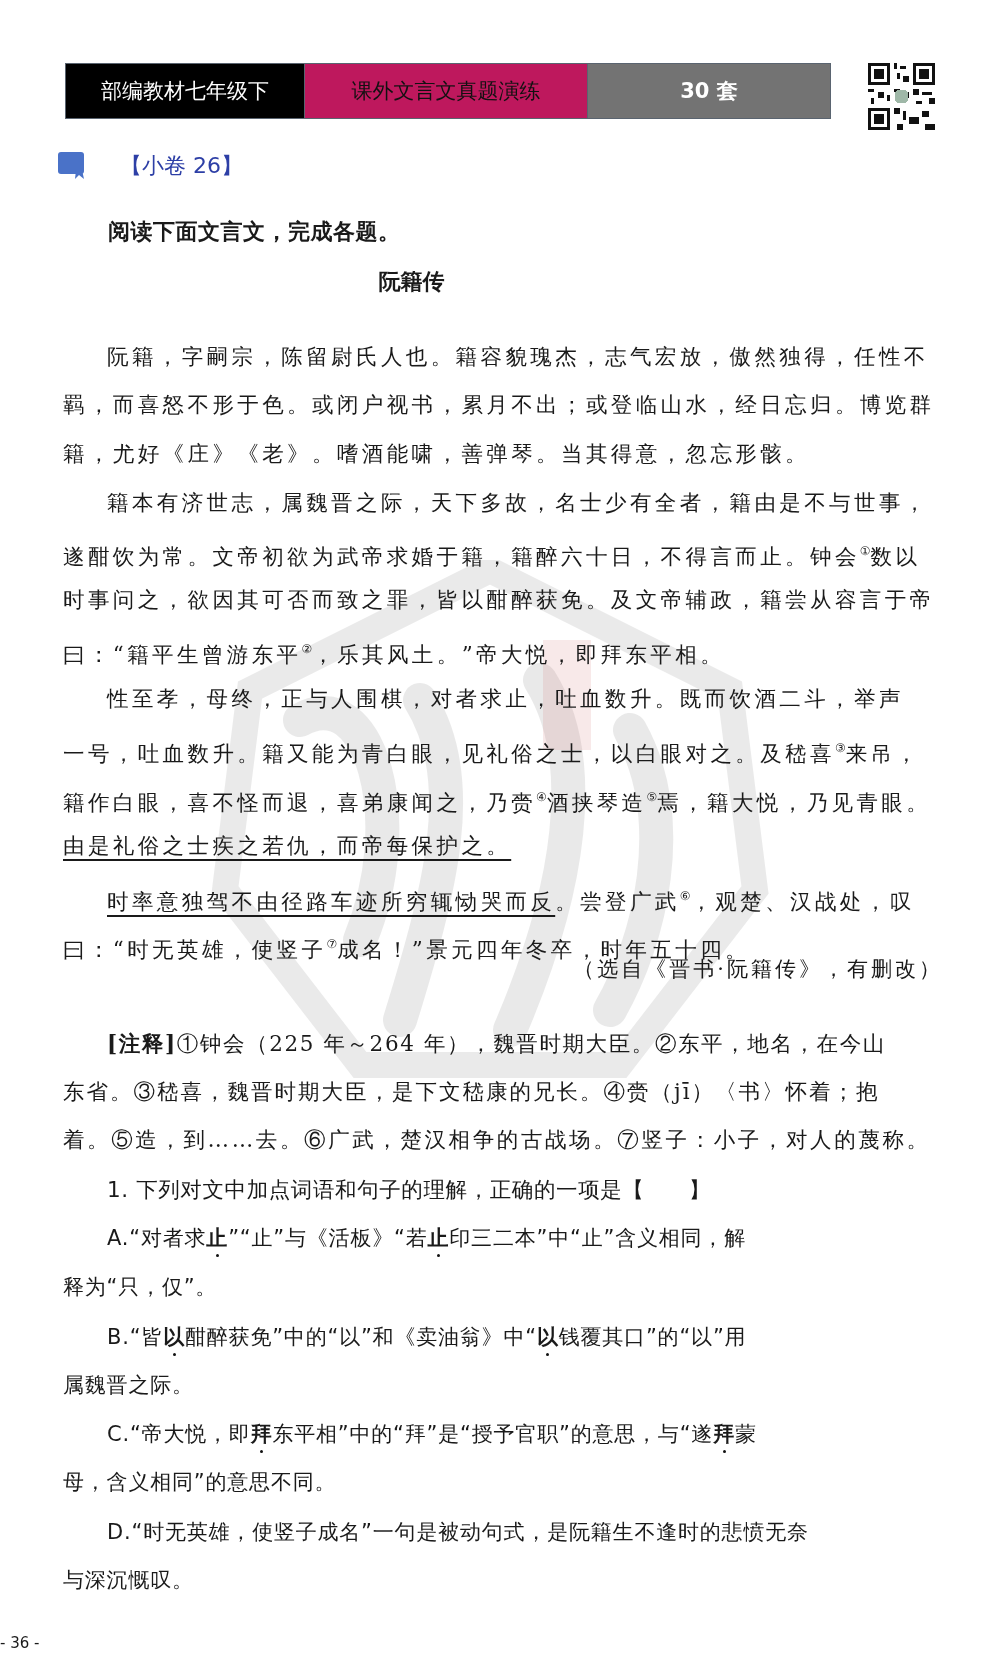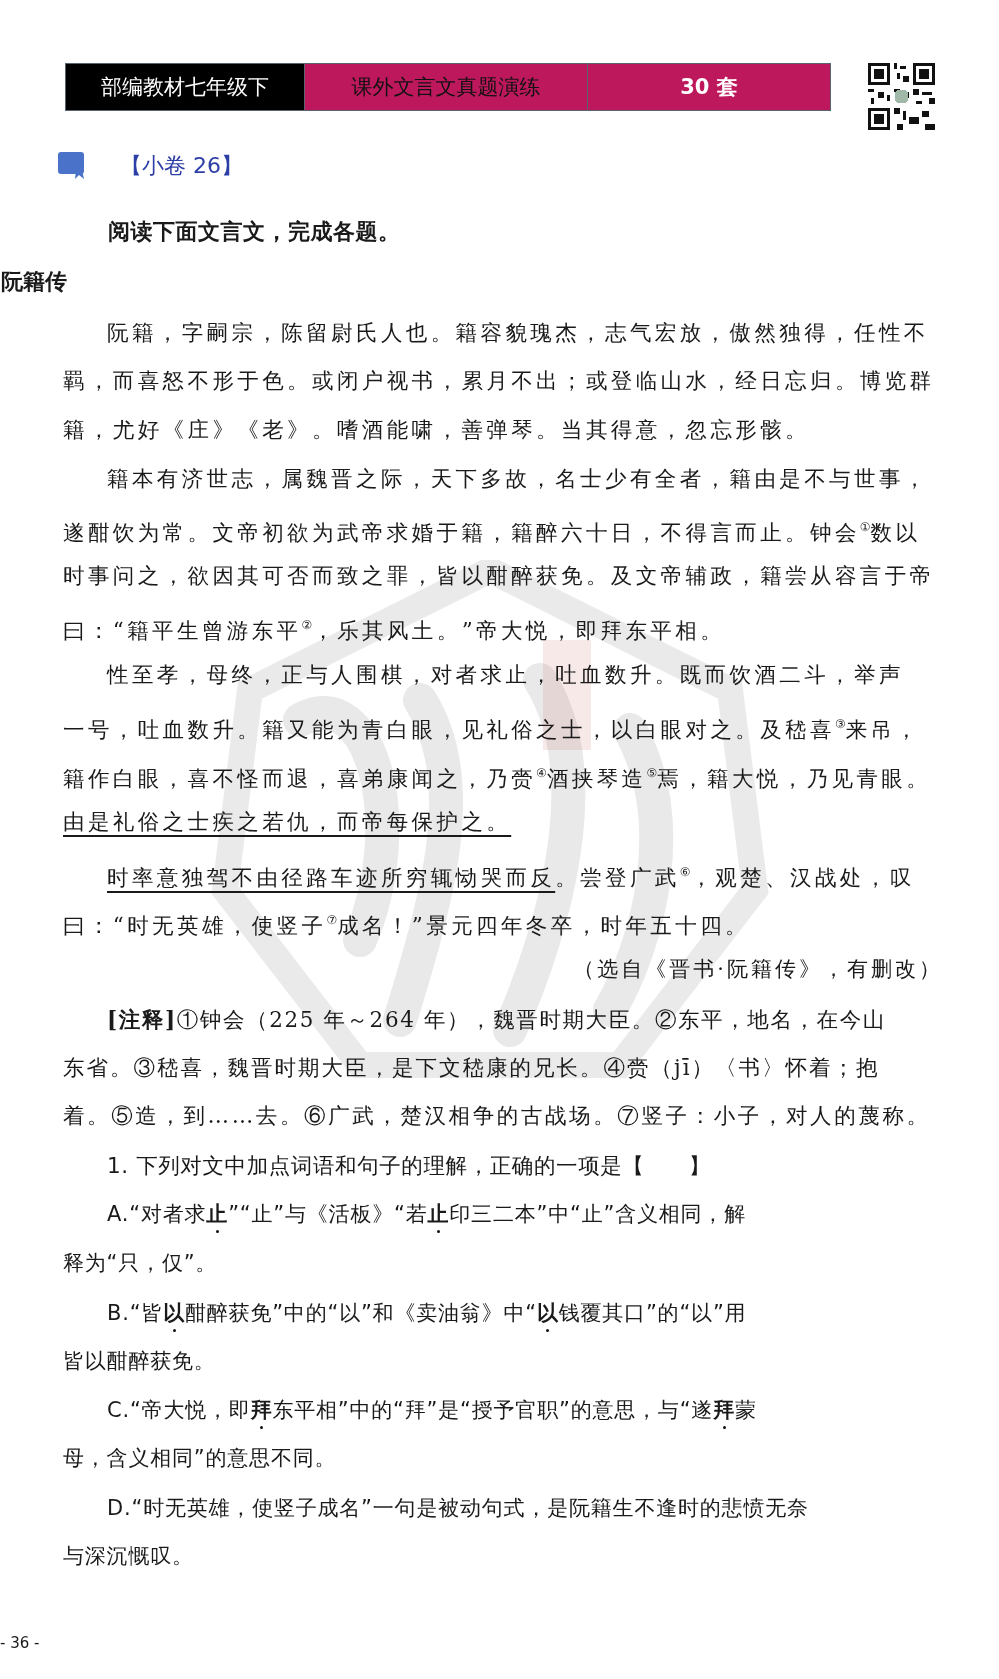--- a/index.html
+++ b/index.html
@@ -4,37 +4,37 @@
 <style>
   * { margin: 0; padding: 0; box-sizing: border-box; }
   html, body { width: 999px; height: 1679px; background: #ffffff; overflow: hidden; }
   body { position: relative; font-family: "DejaVu Serif", "Liberation Serif", serif; color: #1a1a1a; }
 
   
   .watermark { position: absolute; left: 210px; top: 560px; width: 560px; height: 520px; pointer-events: none; z-index: 0; }
   .seal { position: absolute; left: 543px; top: 640px; width: 48px; height: 110px; background: rgba(214, 120, 120, 0.16); z-index: 0; }
 
   
-  .header-bar { position: absolute; left: 65px; top: 63px; width: 766px; height: 48px; display: flex; border: 1.5px solid #5a6470; z-index: 2; }
+  .header-bar { position: absolute; left: 65px; top: 63px; width: 766px; height: 56px; display: flex; border: 1.5px solid #5a6470; z-index: 2; }
   .hb-seg { display: flex; align-items: center; justify-content: center; font-family: "DejaVu Sans", "Liberation Sans", sans-serif; font-size: 21px; }
   .hb-left { width: 238px; background: #000; color: #fff; }
   .hb-mid { width: 284px; background: #be185d; color: #111; border-left: 1.5px solid #5a6470; border-right: 1.5px solid #5a6470; }
-  .hb-right { flex: 1; background: #be185d; color: #fff; font-weight: bold; }
+  .hb-right { flex: 1; background: #737373; color: #fff; font-weight: bold; }
 
   .qr { position: absolute; left: 868px; top: 63px; width: 67px; height: 67px; z-index: 2; }
 
   
   .section { position: absolute; left: 58px; top: 150px; height: 32px; display: flex; align-items: center; z-index: 2; gap: 28px; }
   .section-icon { width: 30px; height: 28px; position: relative; margin-right: 4px; }
   .section-text { font-family: "DejaVu Sans", "Liberation Sans", sans-serif; font-size: 22px; color: #2d3fa6; }
 
-  .line { position: absolute; left: 63px; width: 882px; font-size: 21.5px; line-height: 30px; white-space: nowrap; letter-spacing: 3.4px; z-index: 2; }
+  .line { position: absolute; left: 63px; width: 882px; font-size: 21.5px; line-height: 30px; white-space: nowrap; letter-spacing: 3.4px; z-index: 2; margin-top: 24px; }
   .indent { padding-left: 44px; }
   .instr { position: absolute; left: 108px; top: 217px; font-family: "DejaVu Sans", "Liberation Sans", sans-serif; font-weight: bold; font-size: 22px; letter-spacing: 0.5px; z-index: 2; }
-  .title { position: absolute; left: 1px; width: 795px; top: 267px; font-family: "DejaVu Sans", "Liberation Sans", sans-serif; font-weight: bold; font-size: 22px; z-index: 2; }
+  .title { position: absolute; left: 14px; width: 795px; top: 267px; text-align: center; font-family: "DejaVu Sans", "Liberation Sans", sans-serif; font-weight: bold; font-size: 22px; z-index: 2; }
   sup { font-size: 12px; vertical-align: 9px; letter-spacing: 0; }
   .ul { text-decoration: underline; text-underline-offset: 6px; text-decoration-thickness: 1.5px; }
   .source { position: absolute; right: 56px; top: 955px; font-size: 21px; letter-spacing: 3px; z-index: 2; }
   .q { font-family: "DejaVu Sans", "Liberation Sans", sans-serif; font-weight: normal; letter-spacing: 0.6px; }
   .opt { font-family: "DejaVu Sans", "Liberation Sans", sans-serif; letter-spacing: 0.8px; font-size: 21px; }
   .dot { position: relative; font-weight: bold; }
   .dot::after { content: ""; position: absolute; left: 50%; bottom: -7px; width: 3px; height: 3px; margin-left: -1.5px; background: #111; border-radius: 50%; }
   .pagenum { position: absolute; left: 0; width: 897px; top: 1634px; text-align: left; font-family: "DejaVu Sans", "Liberation Sans", sans-serif; font-size: 15px; z-index: 2; }
 </style>
 </head>
@@ -121,21 +121,21 @@
 <div class="line indent" style="top:1005px; letter-spacing:1.6px"><b>[注释]</b><span>①钟会（225 年～264 年），魏晋时期大臣。②东平，地名，在今山</span></div>
 <div class="line" style="top:1053px; letter-spacing:2px">东省。③嵇喜，魏晋时期大臣，是下文嵇康的兄长。④赍（jī）〈书〉怀着；抱</div>
 <div class="line" style="top:1101px; letter-spacing:2.6px">着。⑤造，到……去。⑥广武，楚汉相争的古战场。⑦竖子：小子，对人的蔑称。</div>
 
 <div class="line indent q" style="top:1151px">1. 下列对文中加点词语和句子的理解，正确的一项是【　　】</div>
 
 <div class="line indent opt" style="top:1199px"><span>A.“对者求</span><span class="dot">止</span><span>”“止”与《活板》“若</span><span class="dot">止</span><span>印三二本”中“止”含义相同，解</span></div>
 <div class="line opt" style="top:1248px">释为“只，仅”。</div>
 
 <div class="line indent opt" style="top:1298px"><span>B.“皆</span><span class="dot">以</span><span>酣醉获免”中的“以”和《卖油翁》中“</span><span class="dot">以</span><span>钱覆其口”的“以”用</span></div>
-<div class="line opt" style="top:1346px">皆以酣醉获免。</div>
+<div class="line opt" style="top:1346px">属魏晋之际。</div>
 
 <div class="line indent opt" style="top:1395px"><span>C.“帝大悦，即</span><span class="dot">拜</span><span>东平相”中的“拜”是“授予官职”的意思，与“遂</span><span class="dot">拜</span><span>蒙</span></div>
 <div class="line opt" style="top:1443px">母，含义相同”的意思不同。</div>
 
 <div class="line indent opt" style="top:1493px">D.“时无英雄，使竖子成名”一句是被动句式，是阮籍生不逢时的悲愤无奈</div>
 <div class="line opt" style="top:1541px">与深沉慨叹。</div>
 
 <div class="pagenum">- 36 -</div>
 
 </body></html>

